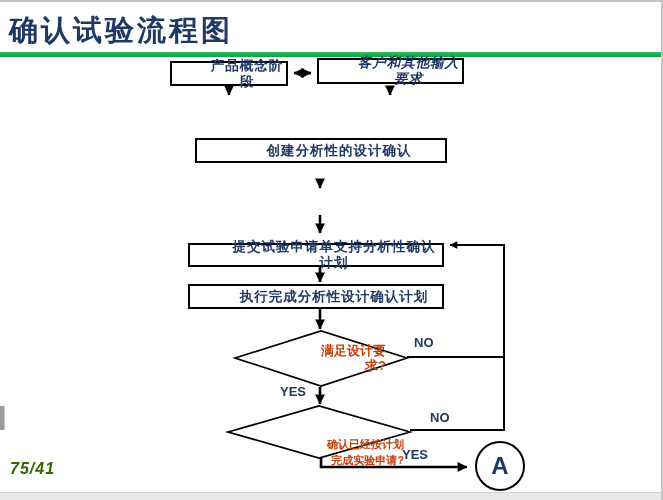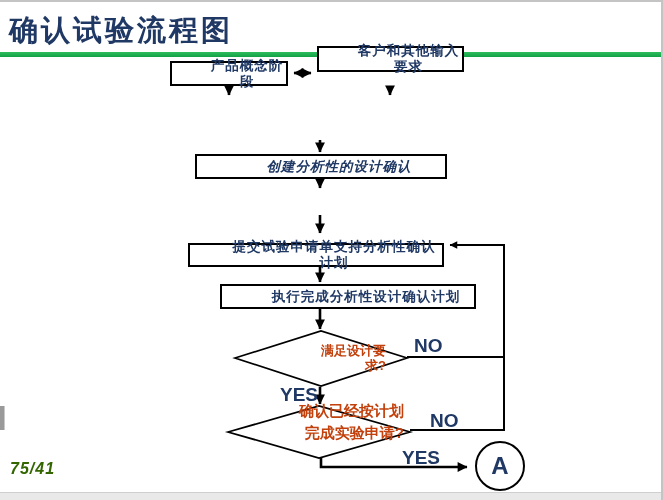--- a/index.html
+++ b/index.html
@@ -24,21 +24,21 @@
     border:2px solid #000;box-sizing:border-box;
     display:flex;align-items:center;justify-content:center;text-align:center;
     font-size:13.5px;font-weight:bold;color:#1F3864;letter-spacing:1px;
     line-height:1.18;white-space:pre-line;padding-left:36px;
   }
   .dtext{
     position:absolute;z-index:2;text-align:right;
     font-weight:bold;color:#c2410c;white-space:pre-line;
   }
   .clabel{
-    position:absolute;z-index:2;font-size:19px;font-weight:bold;color:#1F3864;
+    position:absolute;z-index:2;font-size:13px;font-weight:bold;color:#1F3864;
   }
   .terminal{
     position:absolute;z-index:3;left:475px;top:439px;width:50px;height:50px;
     border:2px solid #000;border-radius:50%;background:#fff;box-sizing:border-box;
     display:flex;align-items:center;justify-content:center;
     font-size:24px;font-weight:bold;color:#1F3864;
   }
   .page-number{
     position:absolute;left:10px;top:458px;z-index:2;
     font-size:16px;font-weight:bold;font-style:italic;color:#336600;letter-spacing:1px;
@@ -88,28 +88,28 @@
       <line x1="410" y1="428" x2="504" y2="428"></line>
       <line x1="504" y1="429" x2="504" y2="242"></line>
       <line x1="504" y1="243" x2="450" y2="243" marker-end="url(#ah)"></line>
     </g>
 
     <polygon points="235,356 321,329 407,356 321,384" fill="#fff" stroke="#000" stroke-width="1.7"></polygon>
     <polygon points="228,430 319,404 410,430 319,456" fill="#fff" stroke="#000" stroke-width="1.7"></polygon>
   </svg>
 
   <div class="box" style="left:170px;top:59px;width:118px;height:25px;">产品概念阶段</div>
-  <div class="box" style="left:317px;top:44px;width:147px;height:26px;">客户和其他输入要求</div>
-  <div class="box" style="left:195px;top:152px;width:252px;height:25px;font-style:italic;">创建分析性的设计确认</div>
+  <div class="box" style="left:317px;top:56px;width:147px;height:26px;font-style:italic;">客户和其他输入要求</div>
+  <div class="box" style="left:195px;top:136px;width:252px;height:25px;">创建分析性的设计确认</div>
   <div class="box" style="left:188px;top:233px;width:256px;height:24px;margin-top:8px;">提交试验申请单支持分析性确认计划</div>
-  <div class="box" style="left:188px;top:282px;width:256px;height:25px;margin-left:32px;">执行完成分析性设计确认计划</div>
+  <div class="box" style="left:188px;top:282px;width:256px;height:25px;">执行完成分析性设计确认计划</div>
 
   <div class="dtext" style="left:256px;top:341px;width:130px;font-size:13px;line-height:15px;">满足设计要
 求?</div>
-  <div class="dtext" style="left:234px;top:398px;width:170px;font-size:15px;line-height:22px;">确认已经按计划
+  <div class="dtext" style="left:234px;top:434px;width:170px;font-size:11px;line-height:16px;">确认已经按计划
 完成实验申请?</div>
 
   <div class="clabel" style="left:414px;top:333px;">NO</div>
   <div class="clabel" style="left:280px;top:382px;">YES</div>
   <div class="clabel" style="left:430px;top:408px;">NO</div>
   <div class="clabel" style="left:402px;top:445px;">YES</div>
 
   <div class="terminal">
     <span>A</span>
   </div>

